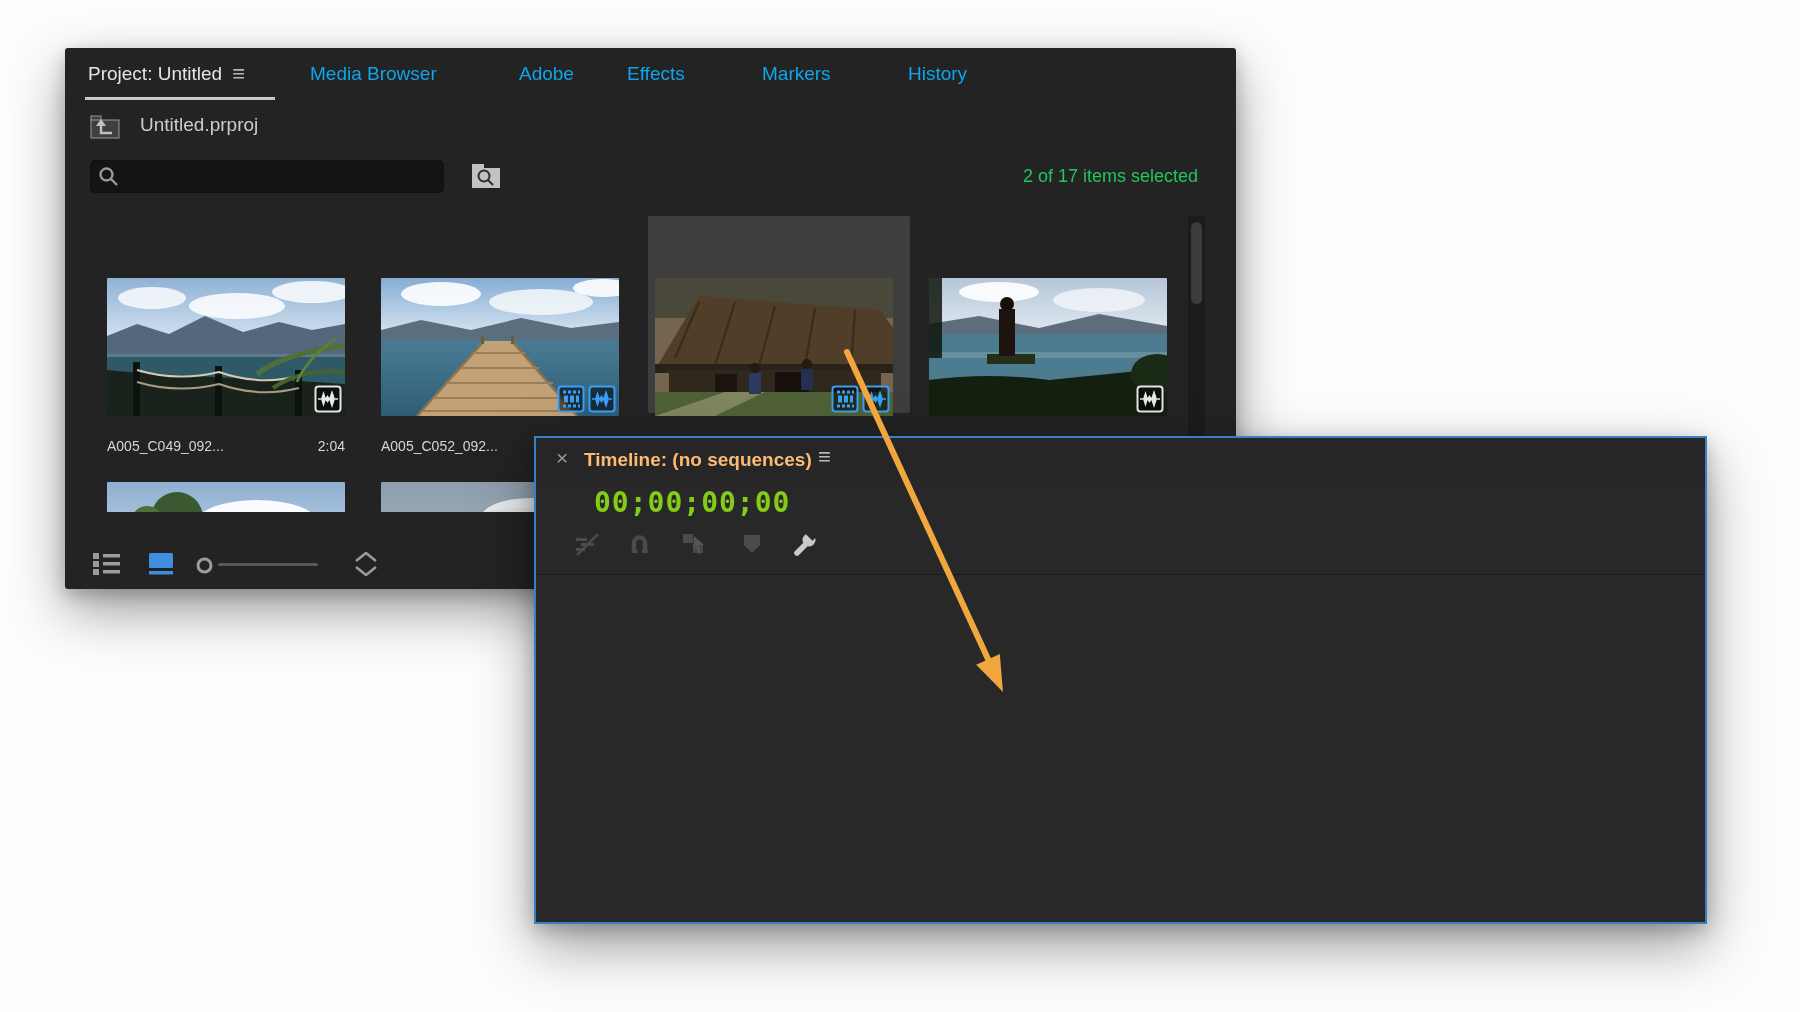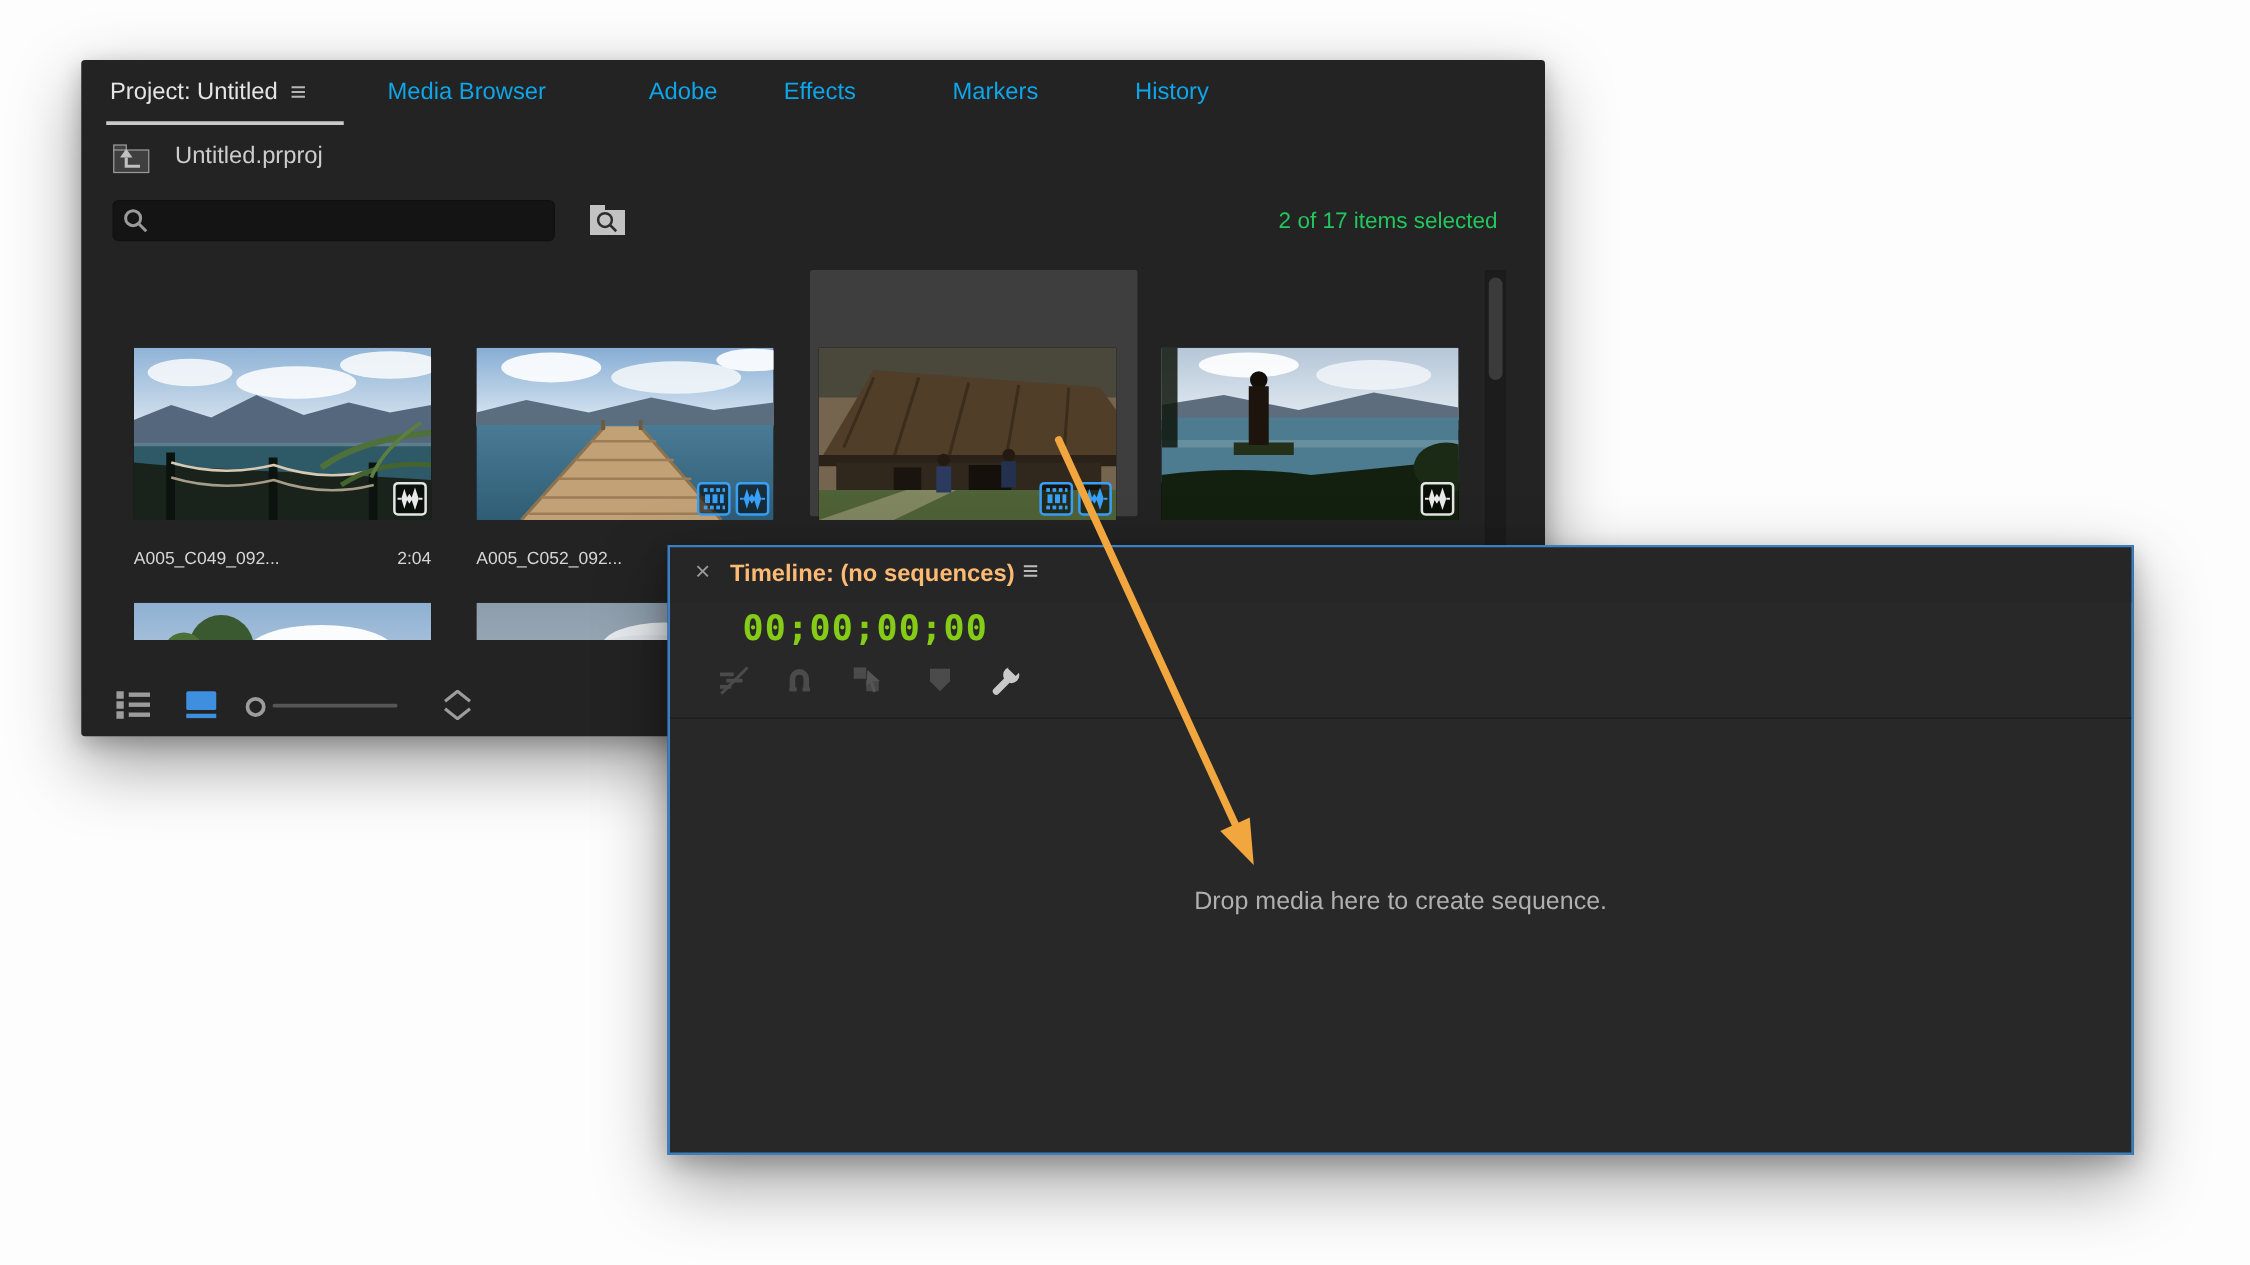--- a/index.html
+++ b/index.html
@@ -393,23 +393,20 @@
     </button>
     <button class="tl-tool" style="left:255px">
       <svg width="28" height="28" viewBox="0 0 28 28">
         <line x1="6" y1="23" x2="14" y2="15" stroke="#c9c9c9" stroke-width="5.5" stroke-linecap="round"></line>
         <circle cx="18" cy="10" r="6.5" fill="#c9c9c9"></circle>
         <rect x="17" y="0" width="9" height="9" fill="#282828" transform="rotate(45 21.5 4.5)"></rect>
       </svg>
     </button>
 
     <div class="tl-divider"></div>
-    <div class="tl-drop">
-      <div class="tl-drop-msg">Drop media here to create sequence.</div>
-    </div>
   </section>
 
   <svg class="arrow-overlay" viewBox="0 0 1800 1012">
     <line x1="847" y1="352" x2="988" y2="659" stroke="#f2a63e" stroke-width="6" stroke-linecap="round"></line>
     <polygon points="1003,692 999.8,653.9 976.2,664.7" fill="#f2a63e"></polygon>
   </svg>
 
 </div>
 
 </body></html>

